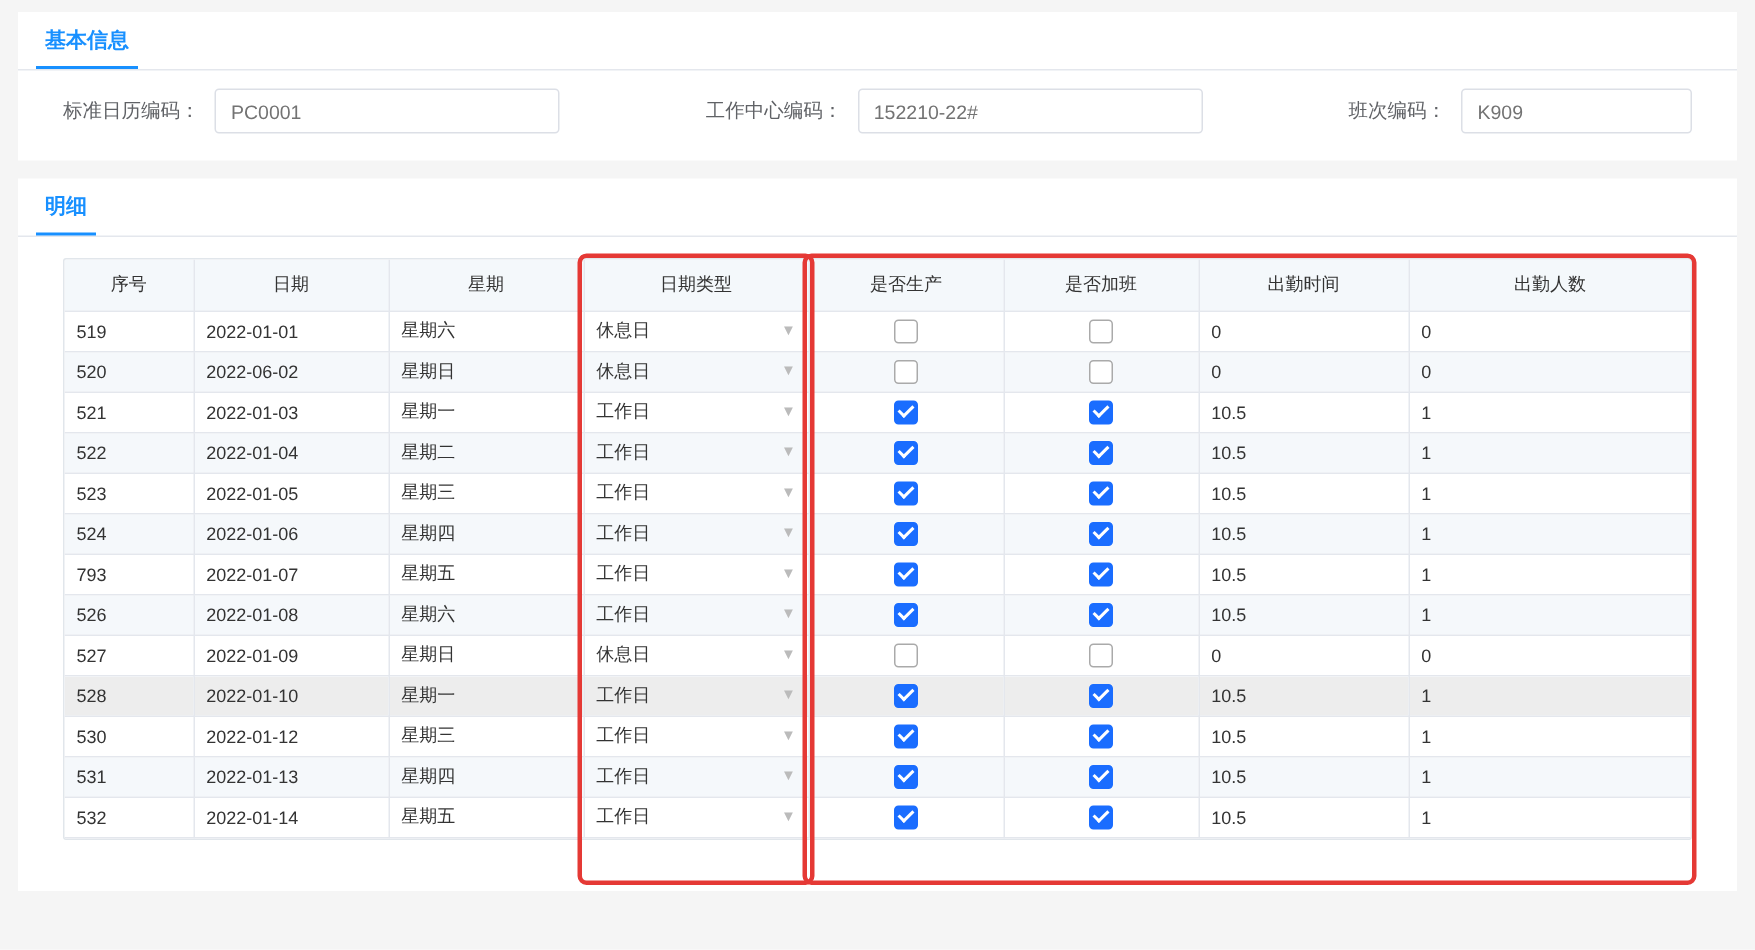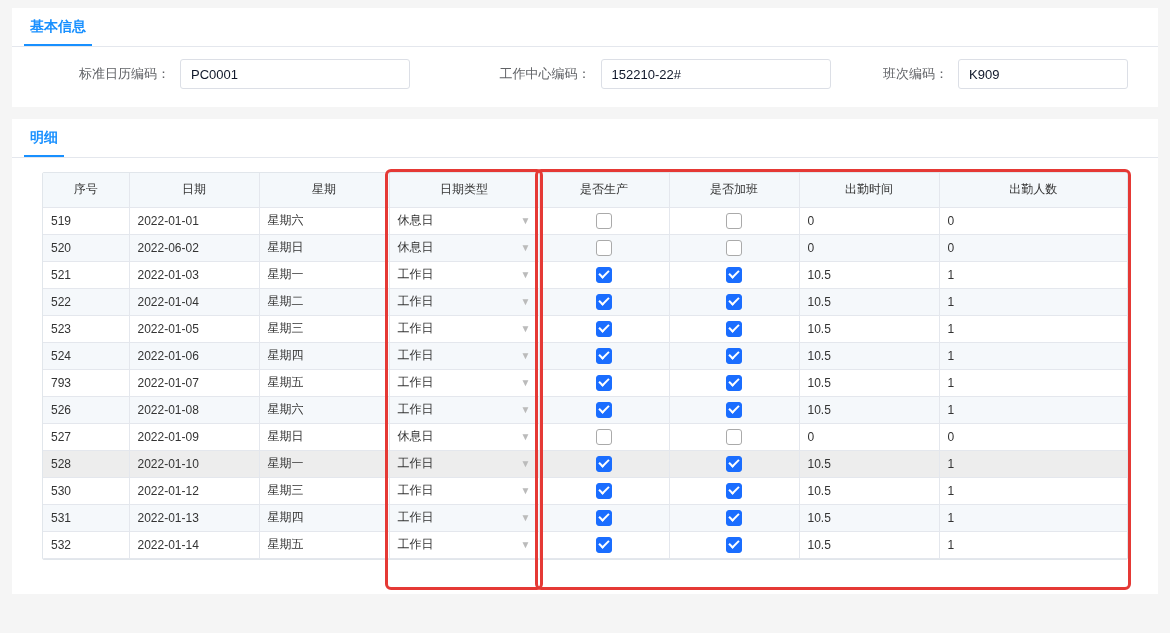--- a/index.html
+++ b/index.html
@@ -44,36 +44,35 @@
     gap: 40px;
     padding: 12px 30px 18px 30px;
     flex-wrap: nowrap;
   }
   .form-item {
     display: flex;
     align-items: center;
   }
   .form-item.fill {
     flex: 1;
-    margin-left: 37px;
   }
   .form-label {
     color: #606266;
     margin-right: 10px;
     white-space: nowrap;
     font-size: 13px;
   }
   .form-input {
     height: 30px;
     width: 230px;
     border: 1px solid #dcdfe6;
     border-radius: 3px;
     padding: 0 10px;
     font-size: 13px;
-    color: #0f172a;
+    color: #737373;
   }
 
   
   .section.detail {
     padding-bottom: 20px;
   }
   .detail-body {
     position: relative;
     padding: 14px 30px 14px 30px;
   }
@@ -197,21 +196,21 @@
       <div class="form-item fill">
         <span class="form-label">标准日历编码：</span>
         <input class="form-input" type="text" value="PC0001" style="">
       </div>
       <div class="form-item fill">
         <span class="form-label">工作中心编码：</span>
         <input class="form-input" type="text" value="152210-22#" style="">
       </div>
       <div class="form-item">
         <span class="form-label">班次编码：</span>
-        <input class="form-input" style="width: 170px;" type="text" value="K909">
+        <input class="form-input" style="width: 154px;" type="text" value="K909">
       </div>
     </div>
   </div>
 
   <div class="section detail">
     <div class="tabs">
       <div class="tab">明细</div>
     </div>
 
     <div class="detail-body">

